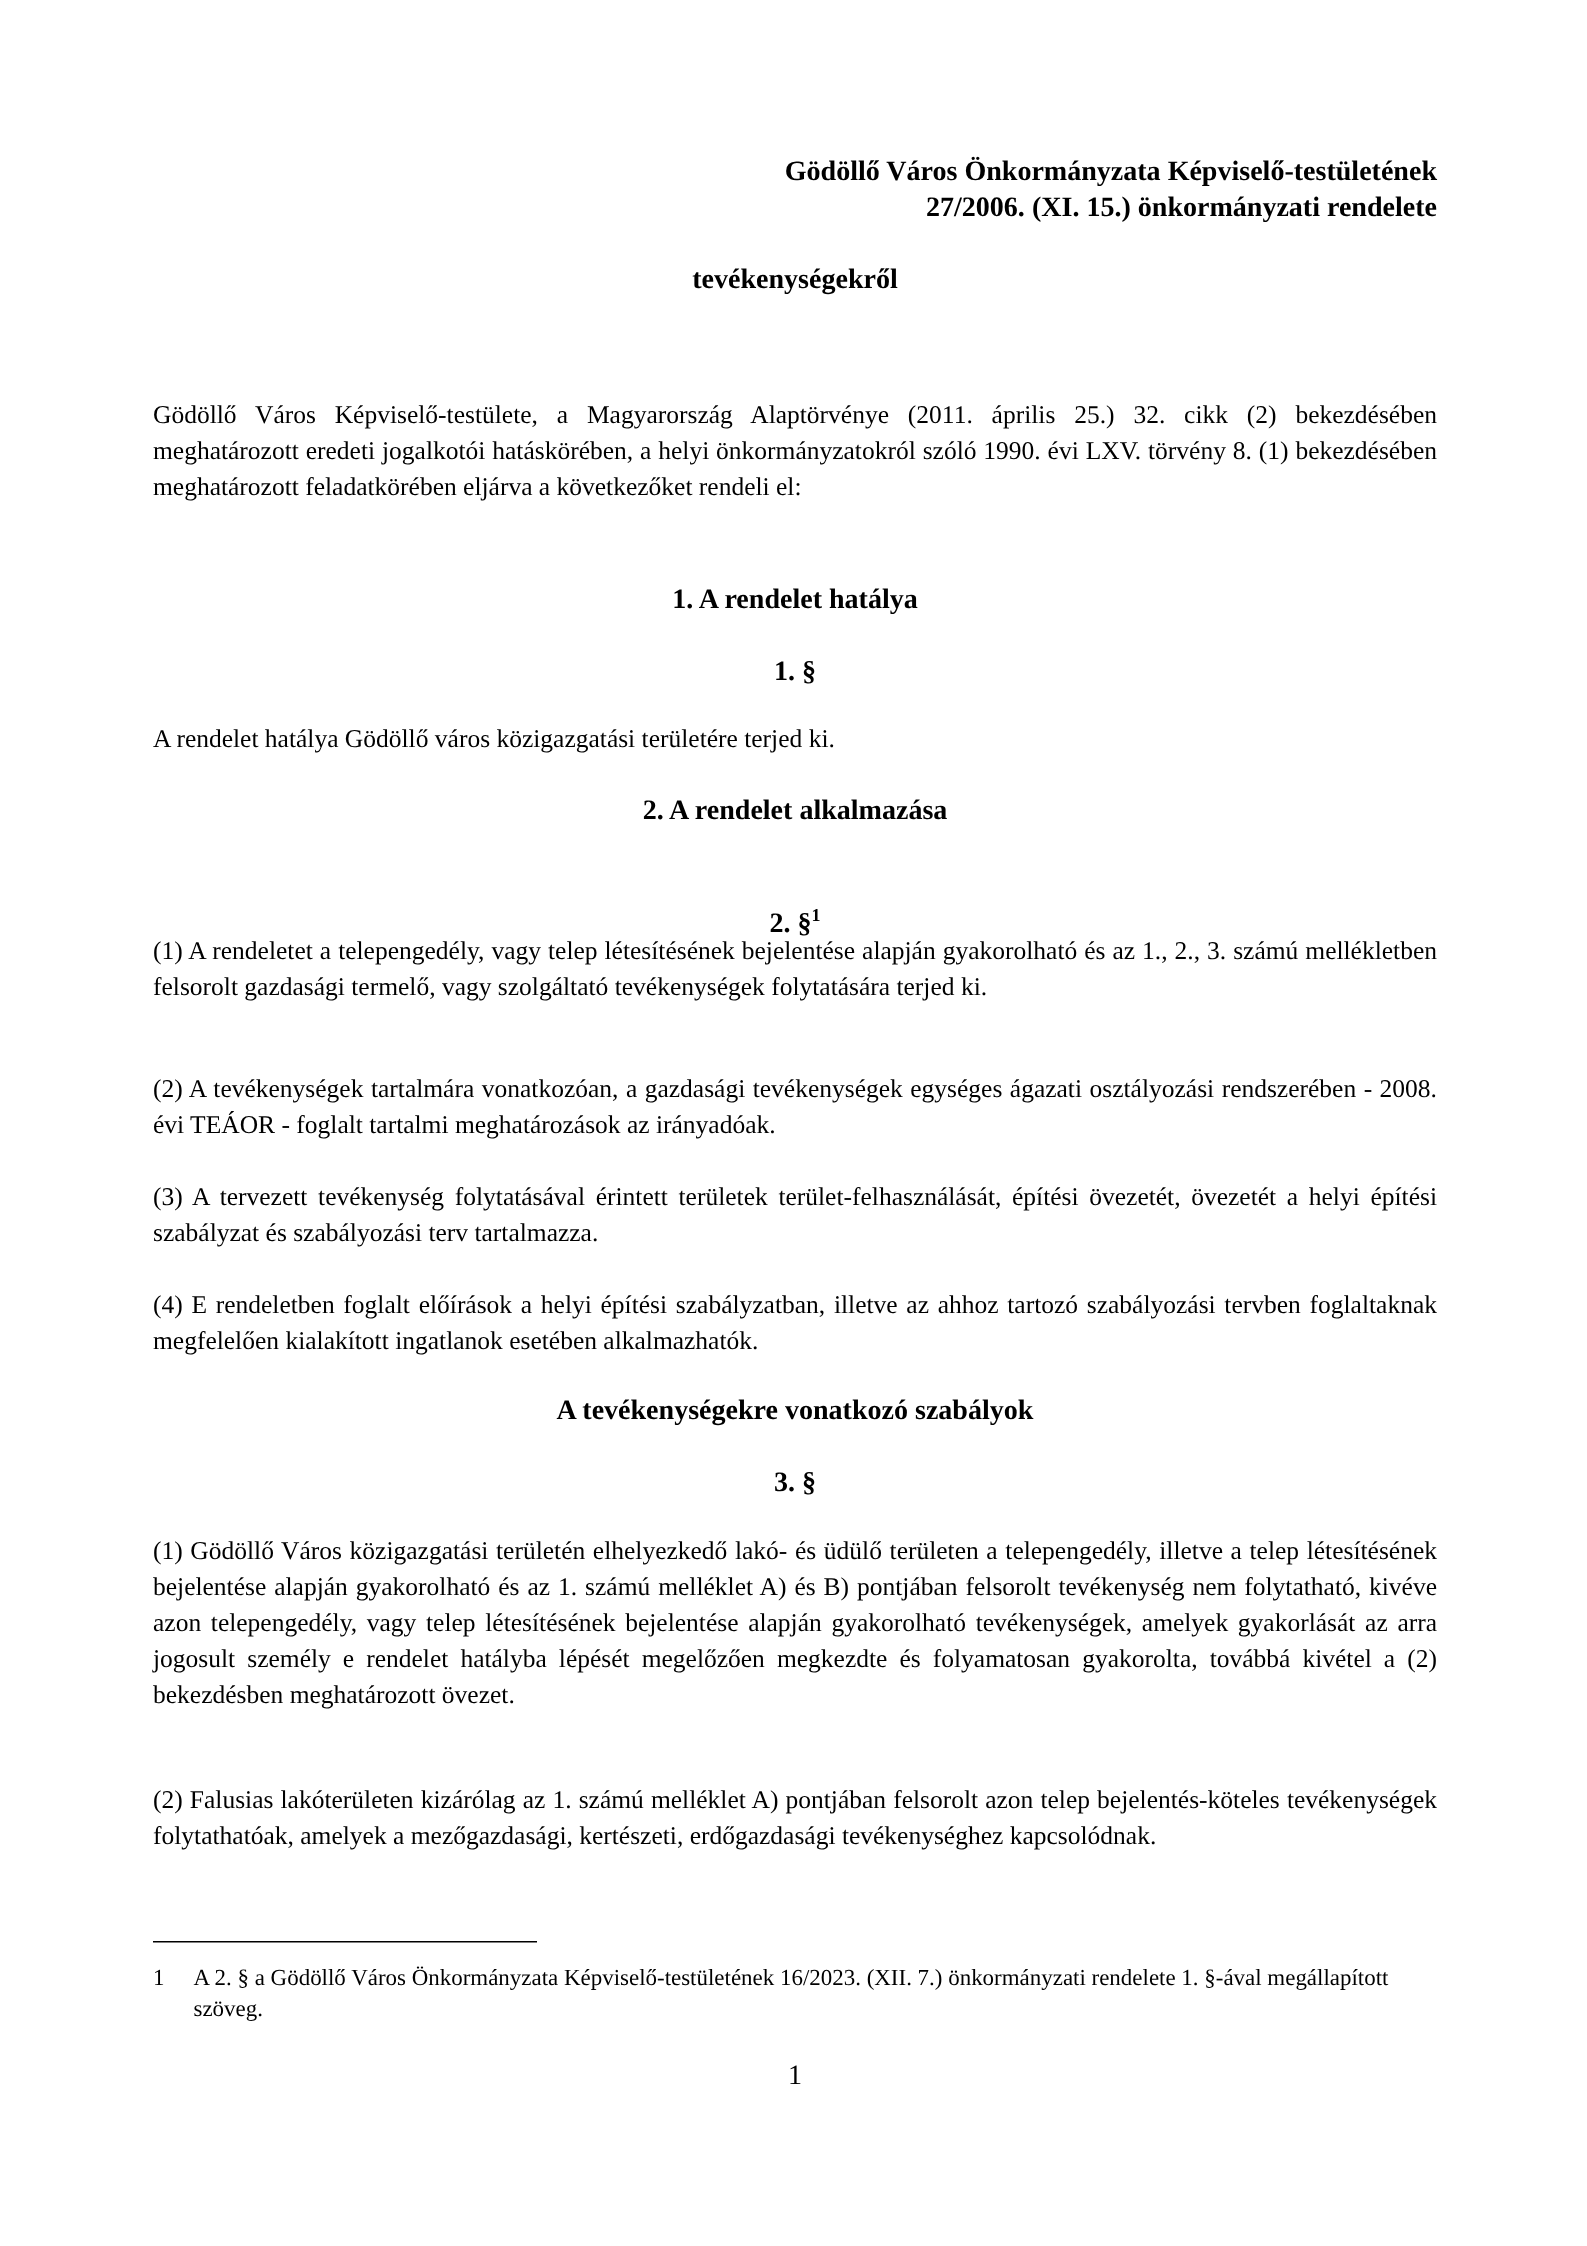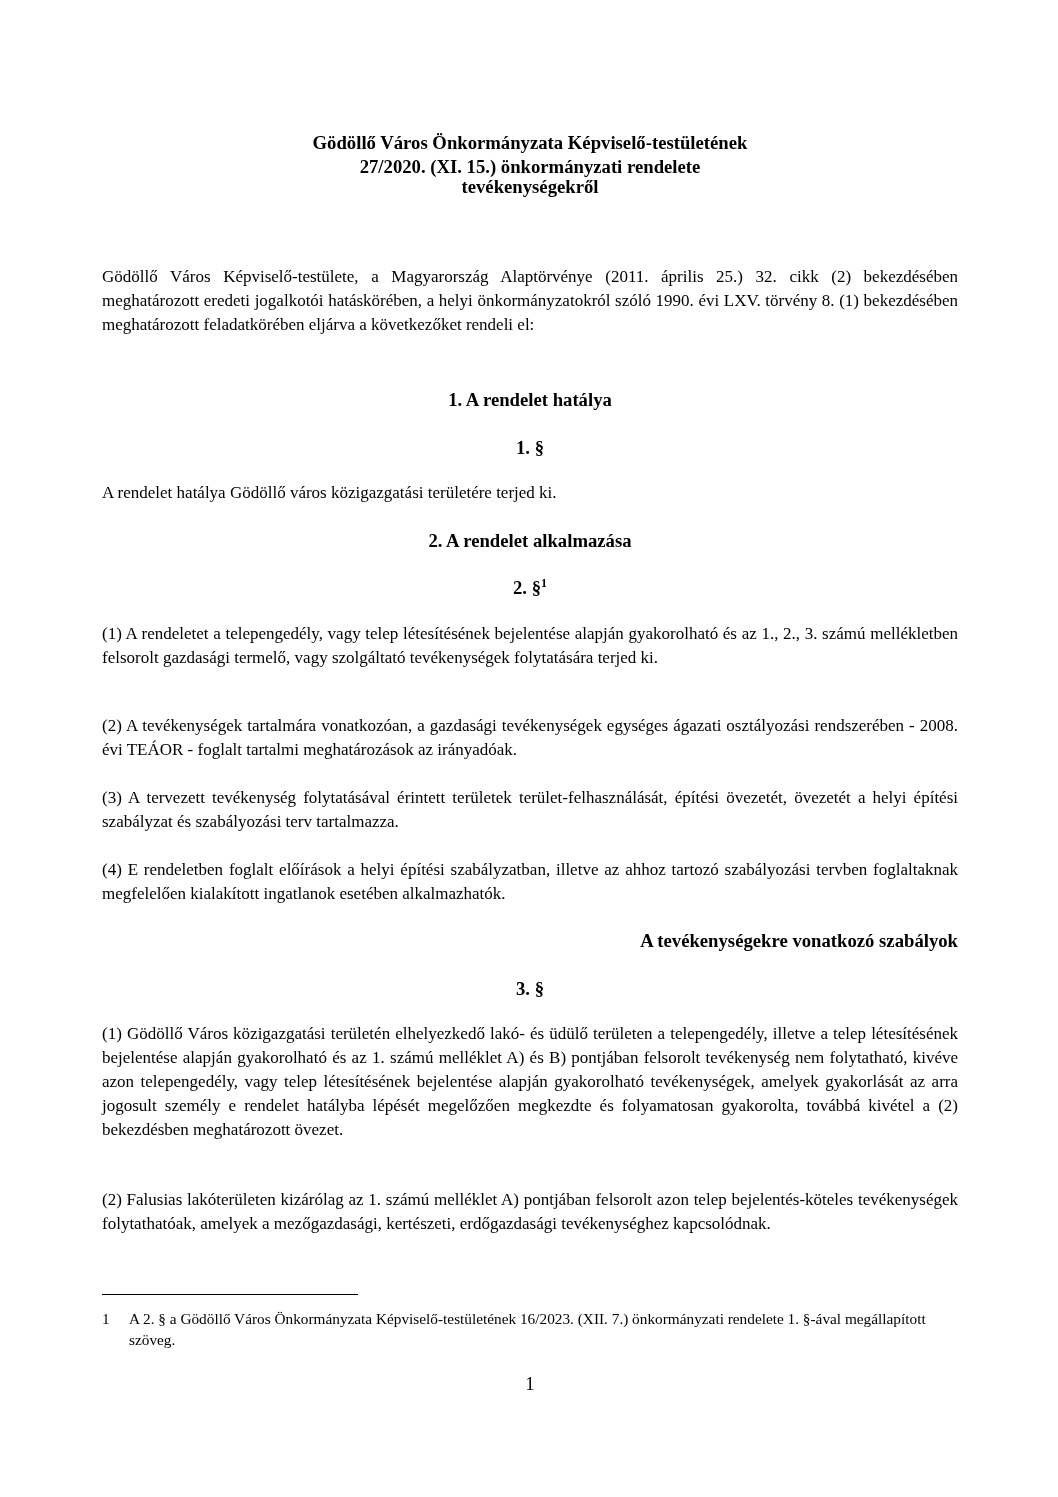--- a/index.html
+++ b/index.html
@@ -19,25 +19,24 @@
     position: absolute;
     left: 102px;
     top: 0;
     width: 856px;
   }
   .title-block {
     position: absolute;
     top: 103px;
     left: 0;
     width: 856px;
-    text-align: center;
+    text-align: right;
     font-weight: bold;
     font-size: 18.7px;
     line-height: 24px;
-    margin-top: 28px;
   }
   .subtitle-block {
     position: absolute;
     top: 175px;
     left: 0;
     width: 856px;
     text-align: center;
     font-weight: bold;
     font-size: 18.7px;
     line-height: 24px;
@@ -102,43 +101,43 @@
     line-height: 24px;
   }
 </style>
 </head>
 <body>
 
 <div class="page">
 
   <div class="title-block">
     <div>Gödöllő Város Önkormányzata Képviselő-testületének</div>
-    <div>27/2020. (XI. 15.) önkormányzati rendelete</div>
+    <div>27/2006. (XI. 15.) önkormányzati rendelete</div>
   </div>
 
   <div class="subtitle-block">
     <div>tevékenységekről</div>
   </div>
 
   <div class="para" style="top:265px;">Gödöllő Város Képviselő-testülete, a Magyarország Alaptörvénye (2011. április 25.) 32. cikk (2) bekezdésében meghatározott eredeti jogalkotói hatáskörében, a helyi önkormányzatokról szóló 1990. évi LXV. törvény 8. (1) bekezdésében meghatározott feladatkörében eljárva a következőket rendeli el:</div>
 
   <div class="heading" style="top:388px;">1. A rendelet hatálya</div>
   <div class="heading" style="top:436px;">1. §</div>
   <div class="para" style="top:481px;">A rendelet hatálya Gödöllő város közigazgatási területére terjed ki.</div>
 
   <div class="heading" style="top:529px;">2. A rendelet alkalmazása</div>
-  <div class="heading" style="top:576px;">
+  <div class="heading" style="top:604px;">
     <span>2. §</span><sup>1</sup>
   </div>
   <div class="para" style="top:622px;">(1) A rendeletet a telepengedély, vagy telep létesítésének bejelentése alapján gyakorolható és az 1., 2., 3. számú mellékletben felsorolt gazdasági termelő, vagy szolgáltató tevékenységek folytatására terjed ki.</div>
   <div class="para" style="top:714px;">(2) A tevékenységek tartalmára vonatkozóan, a gazdasági tevékenységek egységes ágazati osztályozási rendszerében - 2008. évi TEÁOR - foglalt tartalmi meghatározások az irányadóak.</div>
   <div class="para" style="top:786px;">(3) A tervezett tevékenység folytatásával érintett területek terület-felhasználását, építési övezetét, övezetét a helyi építési szabályzat és szabályozási terv tartalmazza.</div>
   <div class="para" style="top:858px;">(4) E rendeletben foglalt előírások a helyi építési szabályzatban, illetve az ahhoz tartozó szabályozási tervben foglaltaknak megfelelően kialakított ingatlanok esetében alkalmazhatók.</div>
 
-  <div class="heading" style="top:929px;text-align:right;">A tevékenységekre vonatkozó szabályok</div>
+  <div class="heading" style="top:929px;">A tevékenységekre vonatkozó szabályok</div>
   <div class="heading" style="top:977px;">3. §</div>
   <div class="para" style="top:1022px;">(1) Gödöllő Város közigazgatási területén elhelyezkedő lakó- és üdülő területen a telepengedély, illetve a telep létesítésének bejelentése alapján gyakorolható és az 1. számú melléklet A) és B) pontjában felsorolt tevékenység nem folytatható, kivéve azon telepengedély, vagy telep létesítésének bejelentése alapján gyakorolható tevékenységek, amelyek gyakorlását az arra jogosult személy e rendelet hatályba lépését megelőzően megkezdte és folyamatosan gyakorolta, továbbá kivétel a (2) bekezdésben meghatározott övezet.</div>
   <div class="para" style="top:1188px;">(2) Falusias lakóterületen kizárólag az 1. számú melléklet A) pontjában felsorolt azon telep bejelentés-köteles tevékenységek folytathatóak, amelyek a mezőgazdasági, kertészeti, erdőgazdasági tevékenységhez kapcsolódnak.</div>
 
   <div class="footnote-rule"></div>
   <div class="footnote">
     <span class="fn-num">1</span>
     <span class="fn-text">A 2. § a Gödöllő Város Önkormányzata Képviselő-testületének 16/2023. (XII. 7.) önkormányzati rendelete 1. §-ával megállapított szöveg.</span>
   </div>
 

